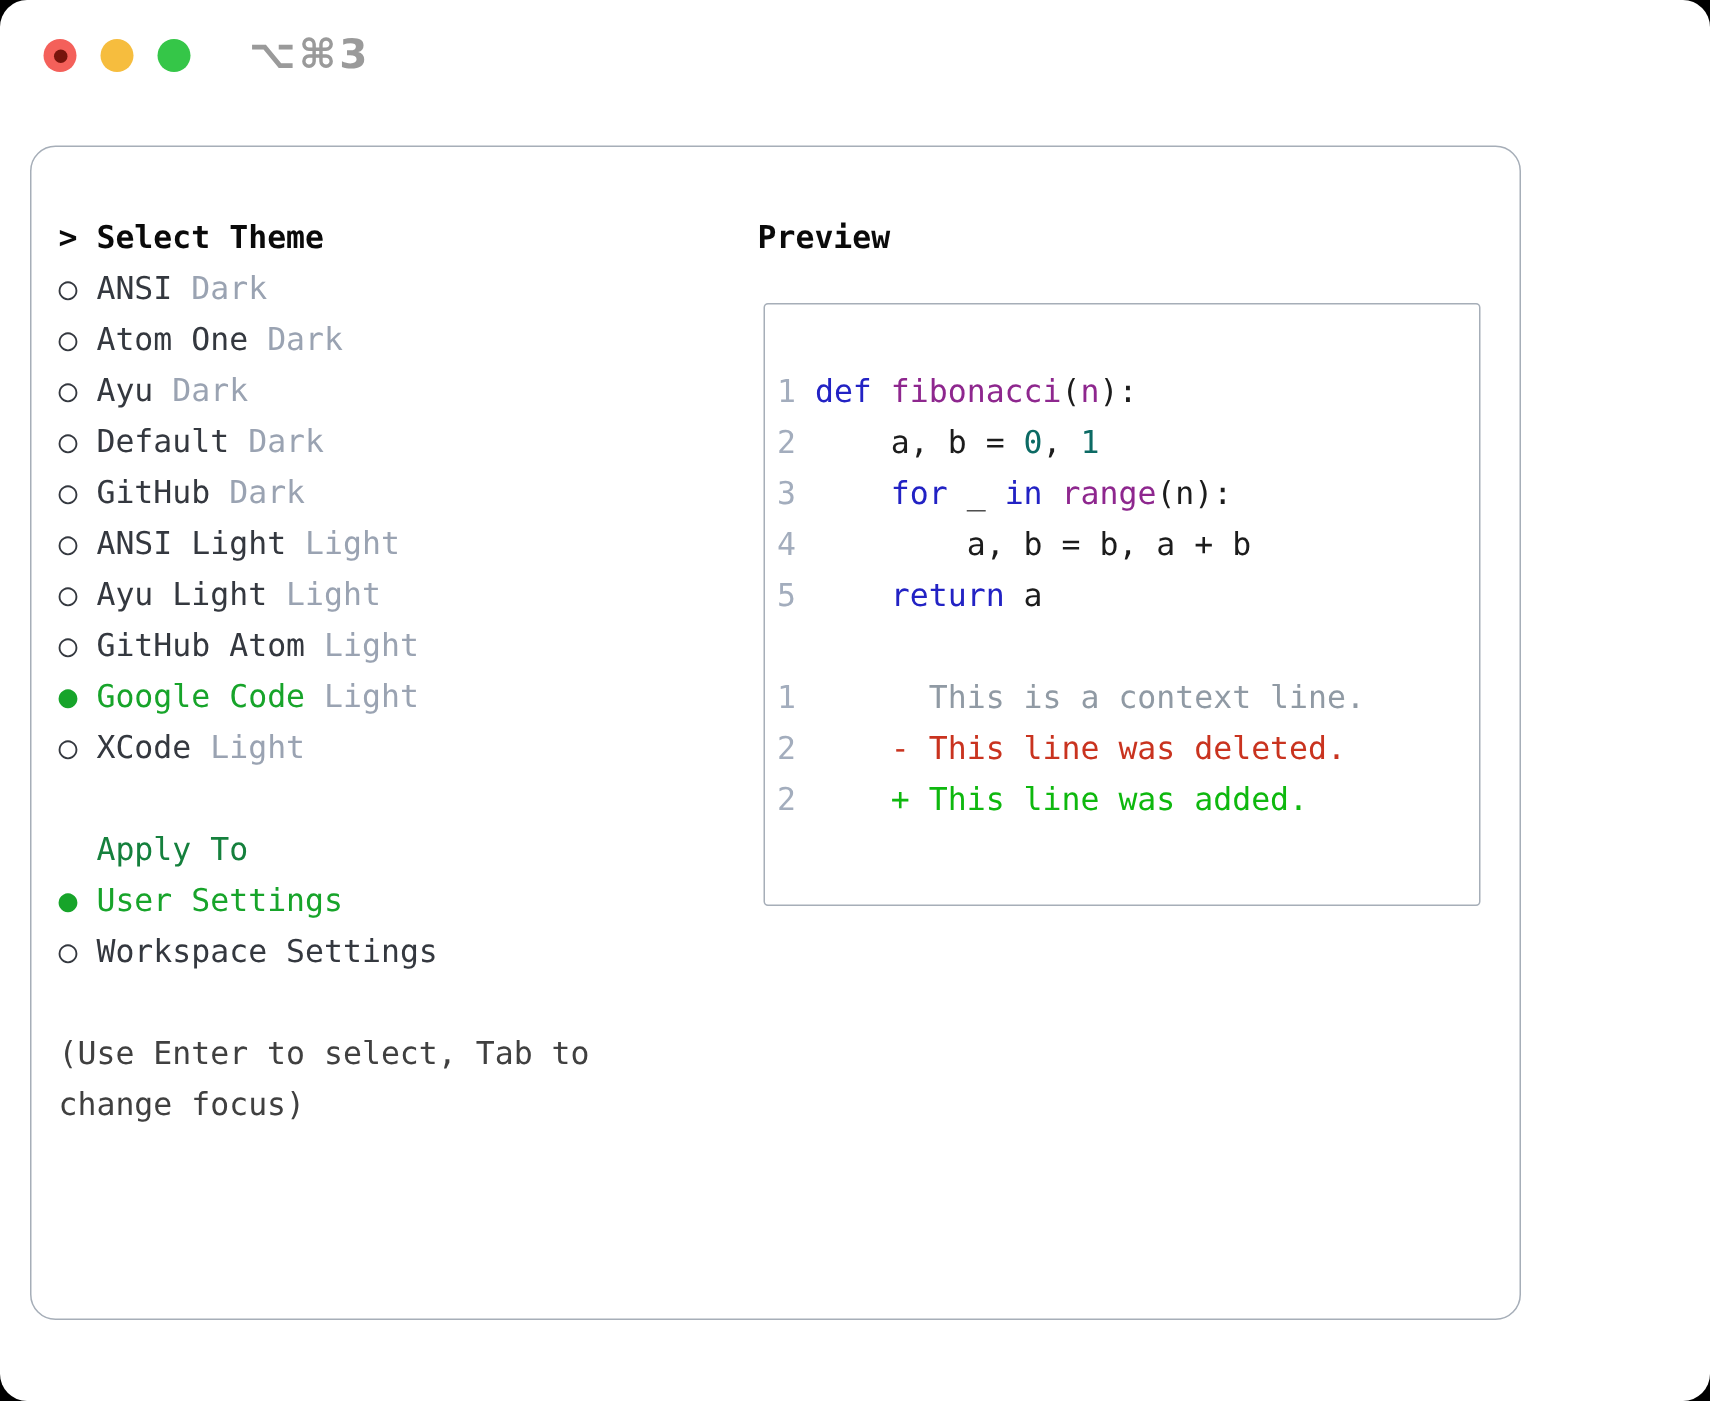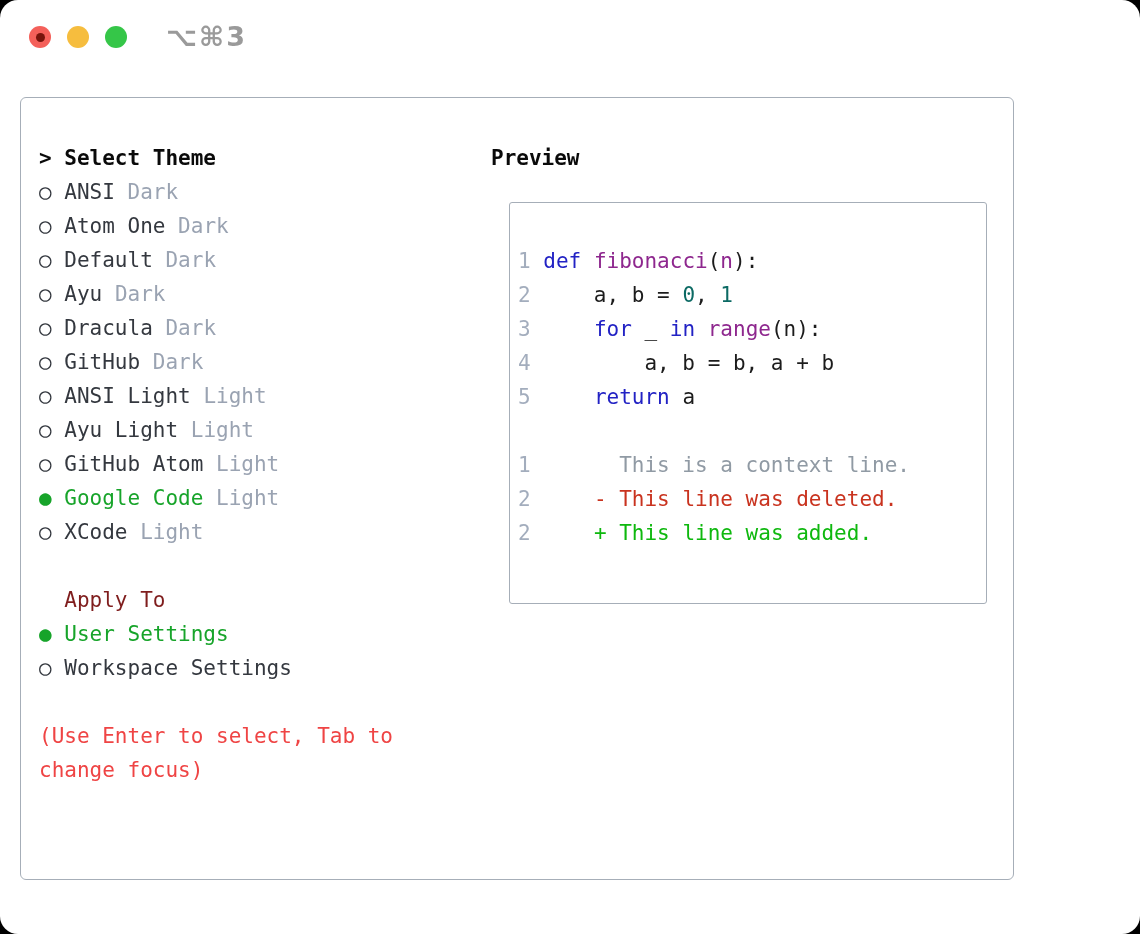--- a/index.html
+++ b/index.html
@@ -20,39 +20,39 @@
   .traffic.yellow{left:67px;background:#f6bd3e;}
   .traffic.green{left:105px;background:#35c648;}
   .win-title{
     position:absolute;left:166px;top:21px;
     font-family:"DejaVu Sans","Liberation Sans",sans-serif;
     font-size:27px;font-weight:bold;color:#9a9a9a;letter-spacing:2px;
   }
   
   .panel{
     position:absolute;left:20px;top:97px;width:994px;height:783px;
-    border:1.5px solid #a6aeb8;border-radius:6px;background:#fff;
+    border:1.5px solid #a6aeb8;border-radius:17px;background:#fff;
   }
   .row{height:34px;line-height:34px;font-size:21px;white-space:pre;}
   .prefix{display:inline-block;width:25.3px;}
   
   .left-col{position:absolute;left:18px;top:43px;}
   .hdr{font-weight:bold;color:#0a0a0a;}
   .bullet{color:#34383f;}
   .theme-name{color:#34383f;text-align:center;}
   .theme-variant{color:#9aa3b2;}
   .theme-row.selected .bullet,
   .theme-row.selected .theme-name{color:#17a42a;}
-  .apply-hdr{color:#7f1d1d;}
+  .apply-hdr{color:#15803d;}
   .apply-row .opt-label{color:#34383f;}
   .apply-row.selected .bullet,
   .apply-row.selected .opt-label{color:#17a42a;}
-  .help{color:#ef4444;}
+  .help{color:#404040;}
   
-  .preview-title{position:absolute;left:470px;top:43px;}
+  .preview-title{position:absolute;left:484px;top:43px;}
   .preview-box{
     position:absolute;left:488px;top:104px;width:478px;height:402px;
     border:1.5px solid #a6aeb8;border-radius:3px;background:#fff;
     padding:41px 8px;overflow:hidden;
   }
   .lineno{display:inline-block;width:25.3px;color:#a3adbd;}
   .kwd{color:#2222c4;}
   .typ{color:#8e278e;}
   .lit{color:#0c6a64;}
   .pln{color:#1c1c1c;}
@@ -74,23 +74,22 @@
     <div class="win-title">⌥⌘3</div>
   </div>
 
   <div class="panel">
 
     <div class="left-col">
       <div class="row"><span class="prefix hdr">&gt;</span><span class="hdr">Select Theme</span></div>
       <div id="theme-list">
           <div class="row theme-row"><span class="prefix bullet">○</span><span class="theme-name">ANSI</span><span class="theme-variant"> Dark</span></div>
           <div class="row theme-row"><span class="prefix bullet">○</span><span class="theme-name">Atom One</span><span class="theme-variant"> Dark</span></div>
+          <div class="row theme-row"><span class="prefix bullet">○</span><span class="theme-name">Ayu</span><span class="theme-variant"> Dark</span></div>
           <div class="row theme-row"><span class="prefix bullet">○</span><span class="theme-name">Default</span><span class="theme-variant"> Dark</span></div>
-          <div class="row theme-row"><span class="prefix bullet">○</span><span class="theme-name">Ayu</span><span class="theme-variant"> Dark</span></div>
-          <div class="row theme-row"><span class="prefix bullet">○</span><span class="theme-name">Dracula</span><span class="theme-variant"> Dark</span></div>
           <div class="row theme-row"><span class="prefix bullet">○</span><span class="theme-name">GitHub</span><span class="theme-variant"> Dark</span></div>
           <div class="row theme-row"><span class="prefix bullet">○</span><span class="theme-name">ANSI Light</span><span class="theme-variant"> Light</span></div>
           <div class="row theme-row"><span class="prefix bullet">○</span><span class="theme-name">Ayu Light</span><span class="theme-variant"> Light</span></div>
           <div class="row theme-row"><span class="prefix bullet">○</span><span class="theme-name">GitHub Atom</span><span class="theme-variant"> Light</span></div>
           <div class="row theme-row selected"><span class="prefix bullet">●</span><span class="theme-name">Google Code</span><span class="theme-variant"> Light</span></div>
           <div class="row theme-row"><span class="prefix bullet">○</span><span class="theme-name">XCode</span><span class="theme-variant"> Light</span></div>
         </div>
       <div class="row"></div>
       <div class="row"><span class="prefix"></span><span class="apply-hdr">Apply To</span></div>
       <div id="apply-list">

